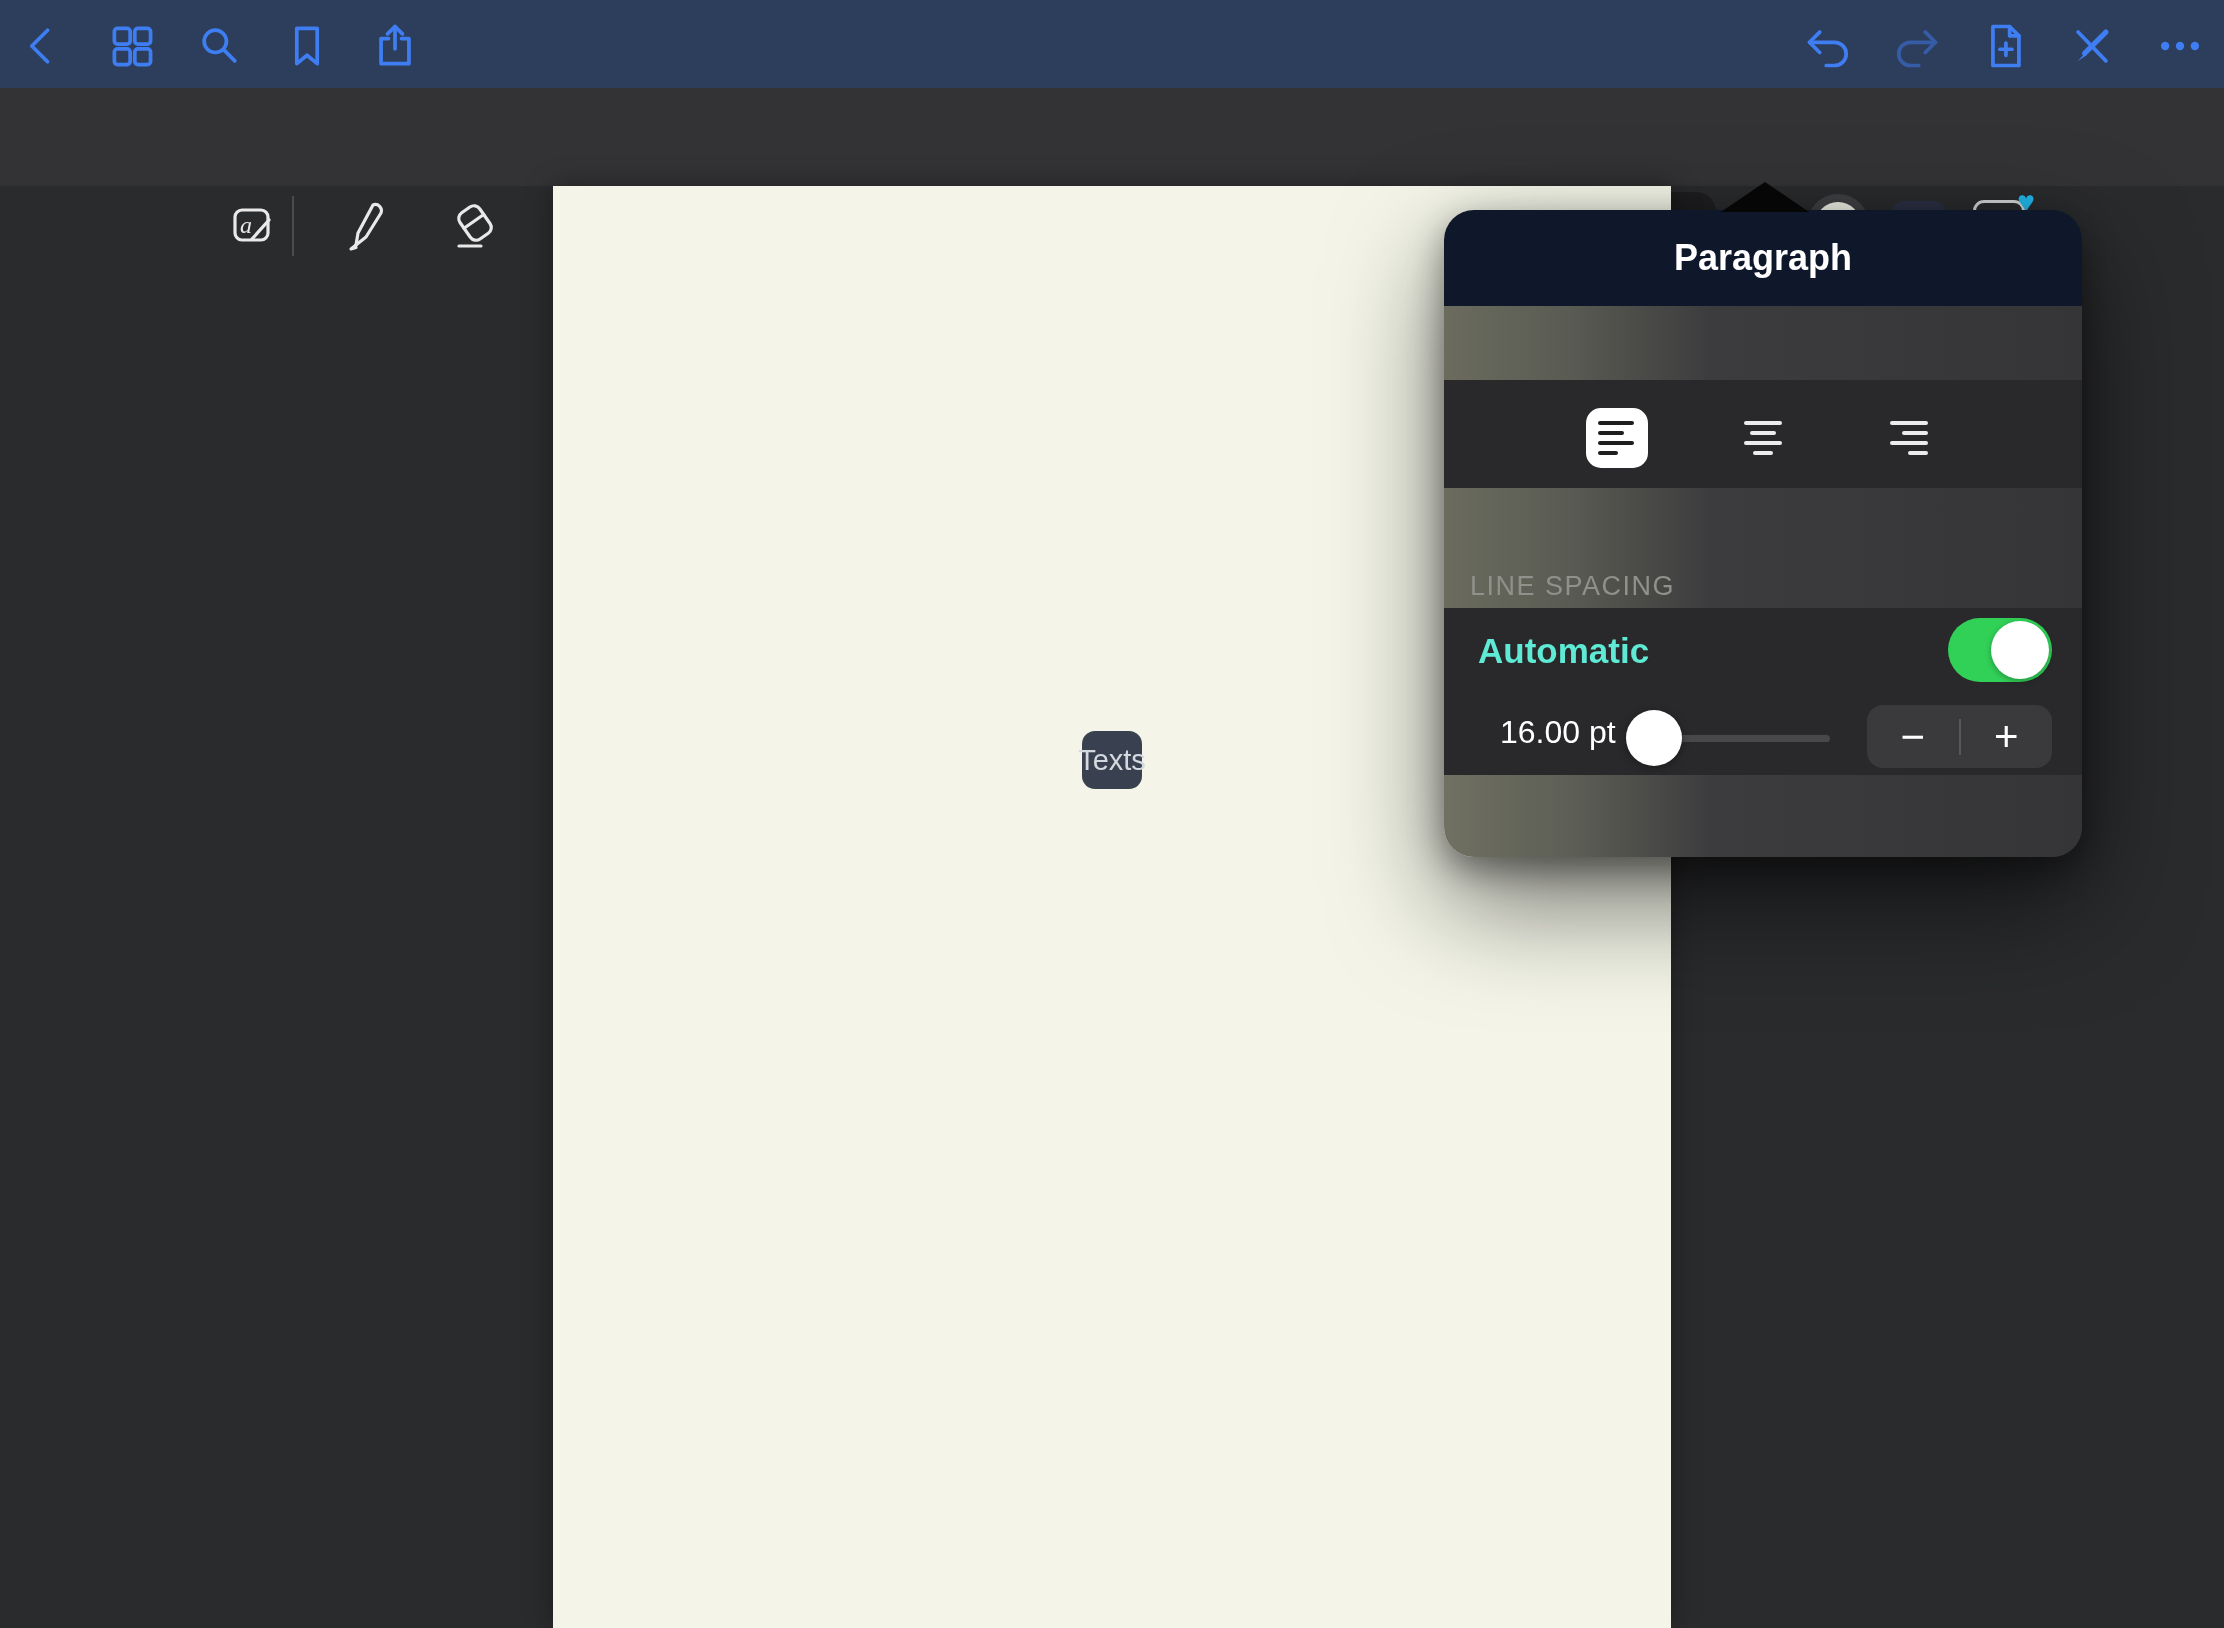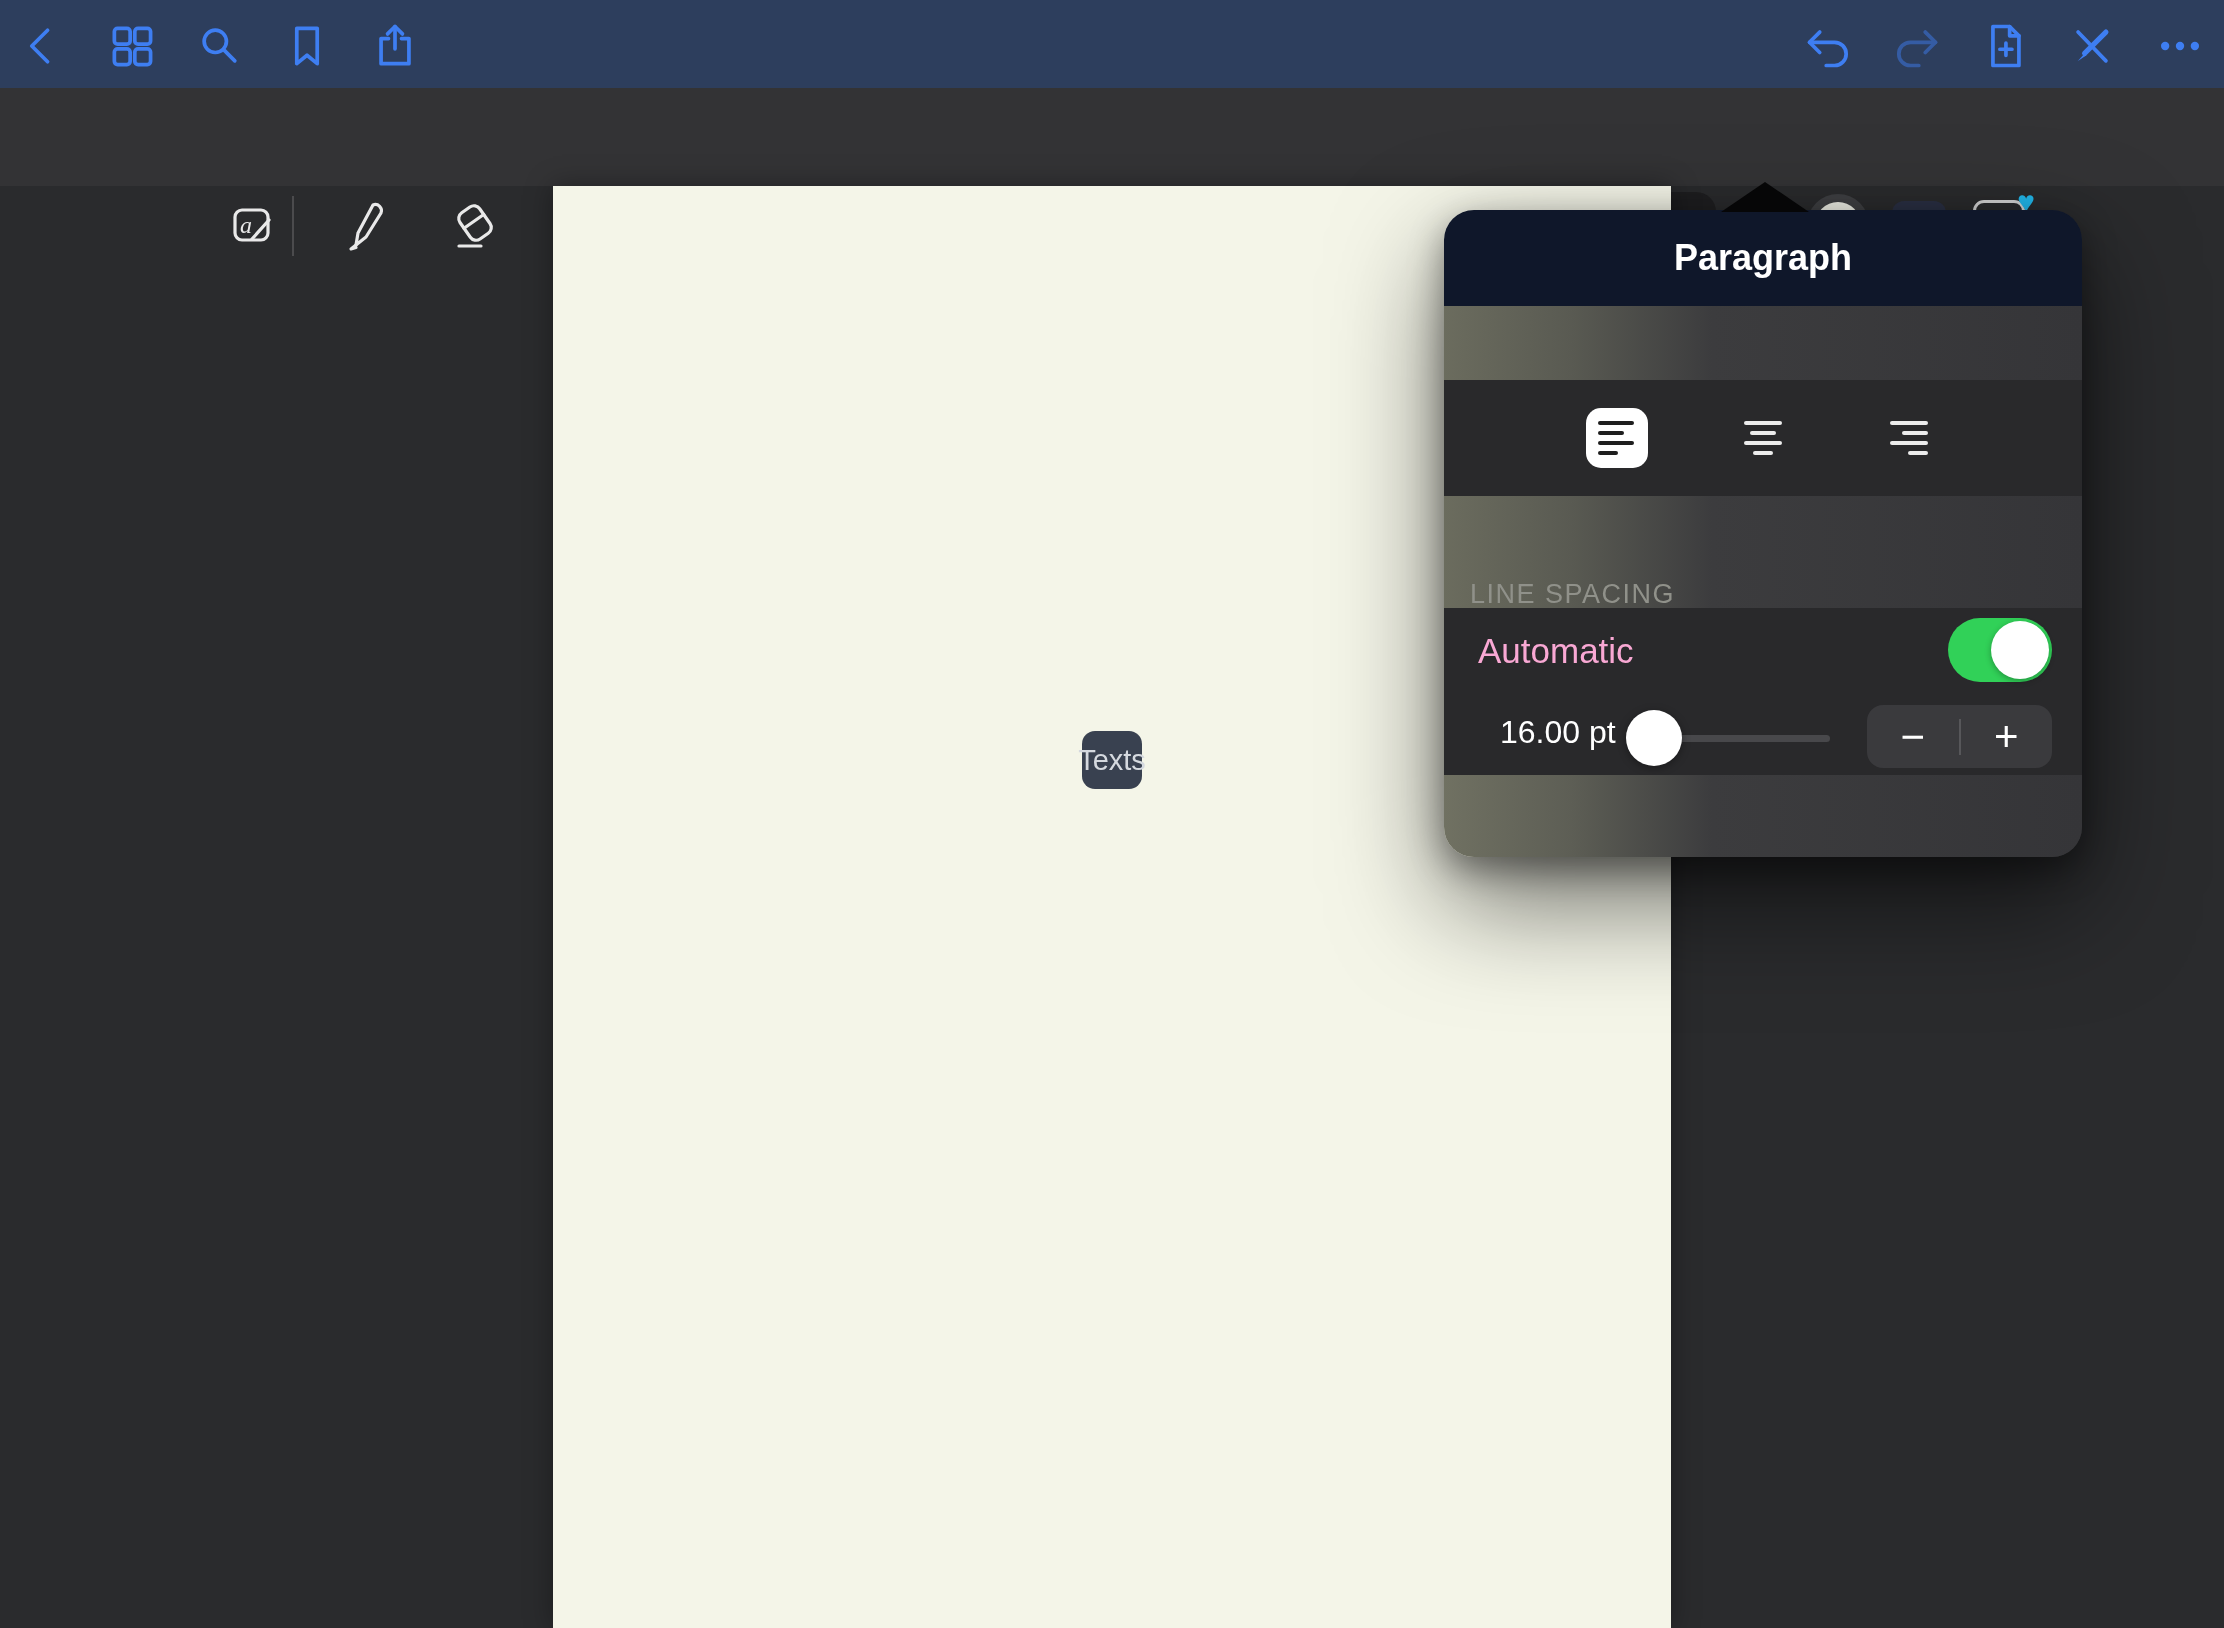--- a/index.html
+++ b/index.html
@@ -41,35 +41,35 @@
   .page { position:absolute; left:553px; top:186px; width:1118px; height:1442px; background:#f4f5e8; box-shadow:0 0 26px rgba(0,0,0,.35); }
   .texts-object { position:absolute; left:529px; top:545px; width:60px; height:58px; background:#394150; border-radius:13px; color:#d5d9df; font-size:29px; display:flex; align-items:center; justify-content:center; cursor:pointer; }
 
   
   .pop-arrow { position:absolute; left:1721px; top:182px; width:0; height:0; border-left:44px solid transparent; border-right:44px solid transparent; border-bottom:30px solid #060607; z-index:6; }
   .popover { position:absolute; left:1444px; top:210px; width:638px; height:647px; border-radius:30px; overflow:hidden; z-index:5; box-shadow:0 45px 110px rgba(0,0,0,.55), 0 12px 34px rgba(0,0,0,.4); }
   .pop-header { position:absolute; left:0; top:0; width:100%; height:96px; background:#0f172a; display:flex; align-items:center; justify-content:center; }
   .pop-header span { color:#fff; font-size:36px; font-weight:700; }
   .blur-band { position:absolute; left:0; width:100%; background:linear-gradient(90deg,#6b6c5e 0%,#595a52 20%,#3c3c3e 42%,#353538 100%); }
   .band1 { top:96px; height:74px; }
-  .band2 { top:286px; height:124px;text-align:right; }
+  .band2 { top:278px; height:124px;text-align:right; }
   .band3 { top:565px; height:82px; background:linear-gradient(90deg,#707162 0%,#5d5e55 20%,#3c3c3e 42%,#353538 100%); }
   .pop-row { position:absolute; left:0; width:100%; background:#29292b; }
   .row-align { top:170px; height:116px; display:flex; align-items:center; justify-content:center; gap:84px; }
   .align-opt { width:62px; height:60px; border:none; background:none; border-radius:15px; display:flex; align-items:center; justify-content:center; cursor:pointer; }
   .align-opt.selected { background:#ffffff; }
   .align-opt .lines { display:flex; flex-direction:column; gap:6px; width:38px; }
   .align-opt .lines i { display:block; height:4px; border-radius:2px; background:#ececec; }
   .align-opt.selected .lines i { background:#1e1e1e; }
   .al-left i { align-self:flex-start; } .al-center i { align-self:center; } .al-right i { align-self:flex-end; }
   .w1{width:38px;} .w2{width:26px;} .w3{width:20px;}
   .align-opt.selected .w1{width:36px;}
   .section-label { position:absolute; left:26px; bottom:10px; color:#90918a; font-size:27px; letter-spacing:1.5px; }
   .row-controls { top:398px; height:167px; }
-  .auto-label { position:absolute; left:34px; top:23px; color:#f9a8d4; font-size:35px; }
+  .auto-label { position:absolute; left:34px; top:23px; color:#5eead4; font-size:35px;font-weight:bold; }
   .toggle { position:absolute; right:30px; top:10px; width:104px; height:64px; border-radius:32px; background:#31d158; border:none; cursor:pointer; }
   .toggle .knob { position:absolute; top:3px; right:3px; width:58px; height:58px; border-radius:50%; background:#fff; box-shadow:0 2px 6px rgba(0,0,0,.3); }
   .val-label { position:absolute; left:56px; top:106px; color:#fff; font-size:32px; }
   .slider { position:absolute; left:186px; top:102px; width:206px; height:56px; cursor:pointer; }
   .slider .track { position:absolute; left:0; top:25px; width:200px; height:7px; border-radius:4px; background:#48484b; }
   .slider .fill { position:absolute; left:0; top:0; width:38px; height:7px; border-radius:4px; background:#3478f6; }
   .slider .thumb { position:absolute; left:-4px; top:0; width:56px; height:56px; border-radius:50%; background:#fff; box-shadow:0 2px 8px rgba(0,0,0,.35); }
   .stepper { position:absolute; left:423px; top:97px; width:185px; height:63px; border-radius:16px; background:#3a3a3d; display:flex; align-items:center; }
   .stepper button { flex:1; height:100%; background:none; border:none; color:#fff; font-size:42px; font-weight:300; cursor:pointer; line-height:1; }
   .stepper .sep { width:2px; height:36px; background:#57575a; }

